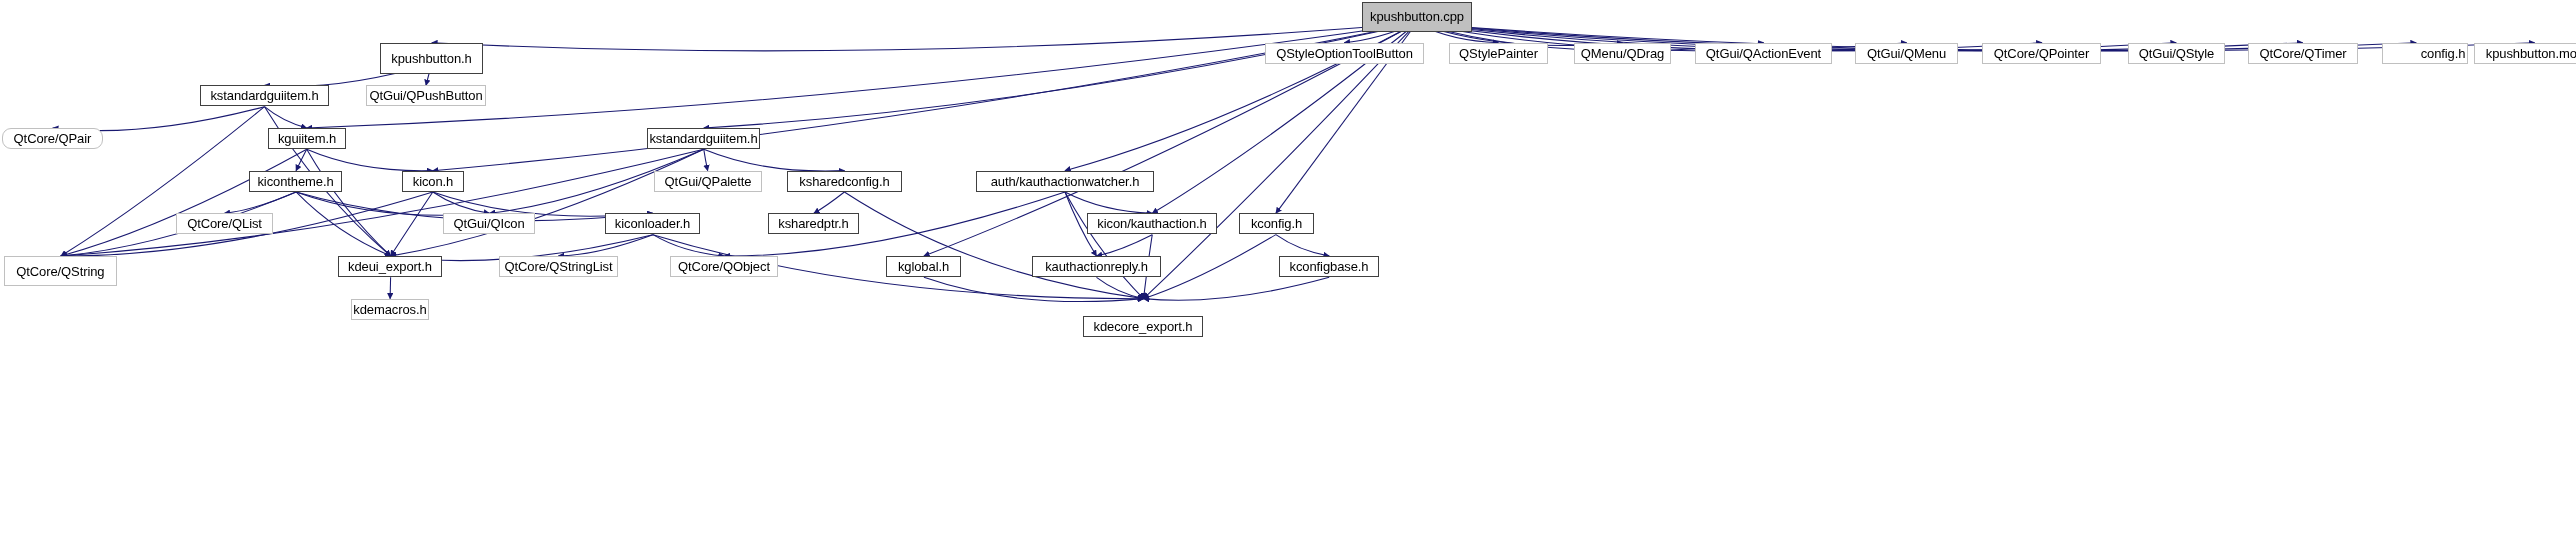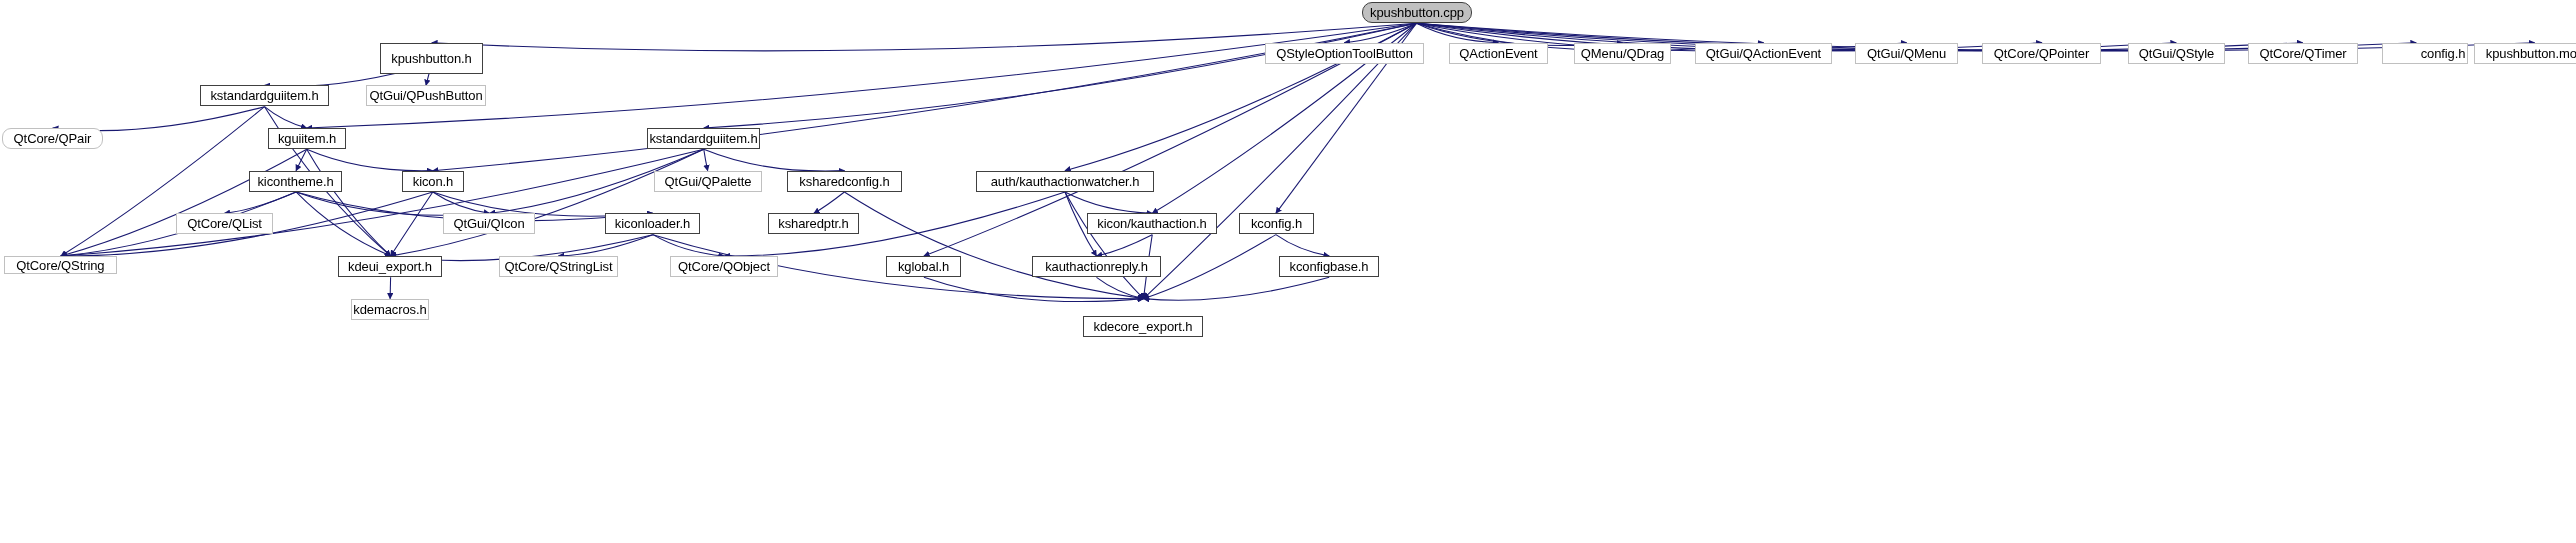--- a/index.html
+++ b/index.html
@@ -99,31 +99,31 @@
         <path d="M 1188 242 Q 1182.852 275.9 1179 308" marker-end="url(#arrow)" stroke="#191970"></path>
         <path d="M 1315.5 242 Q 1339.04 258.5 1370.5 264" marker-end="url(#arrow)" stroke="#191970"></path>
         <path d="M 1315.5 242 Q 1237.422 288.65 1179 308" marker-end="url(#arrow)" stroke="#191970"></path>
         <path d="M 402.5 286 Q 402.214 297.05 402 308" marker-end="url(#arrow)" stroke="#191970"></path>
         <path d="M 952.5 286 Q 1049.442 319.65 1179 308" marker-end="url(#arrow)" stroke="#191970"></path>
         <path d="M 1130.5 286 Q 1151.258 301.85 1179 308" marker-end="url(#arrow)" stroke="#191970"></path>
         <path d="M 1370.5 286 Q 1260.962 316.15 1179 308" marker-end="url(#arrow)" stroke="#191970"></path>
       </g>
   </svg>
   <div id="node-layer">
-      <div class="node root" style="left: 1362px; top: 1.9px; width: 110px; height: 21px; border-radius: 10px;">
+      <div class="node root" style="left: 1362px; top: 1.9px; width: 110px; height: 30px;">
         <span class="lbl">kpushbutton.cpp</span>
       </div>
       <div class="node bold" style="left: 380px; top: 43px; width: 103px; height: 31px;">
         <span class="lbl">kpushbutton.h</span>
       </div>
       <div class="node plain" style="left: 1265px; top: 43px; width: 159px; height: 21.3px;">
         <span class="lbl">QStyleOptionToolButton</span>
       </div>
       <div class="node plain" style="left: 1449px; top: 43px; width: 99px; height: 21.3px;">
-        <span class="lbl">QActionEvent</span>
+        <span class="lbl">QStylePainter</span>
       </div>
       <div class="node plain" style="left: 1574px; top: 43px; width: 97px; height: 21.3px;">
         <span class="lbl">QMenu/QDrag</span>
       </div>
       <div class="node plain" style="left: 1695px; top: 43px; width: 137px; height: 21.3px;">
         <span class="lbl">QtGui/QActionEvent</span>
       </div>
       <div class="node plain" style="left: 1855px; top: 43px; width: 103px; height: 21.3px;">
         <span class="lbl">QtGui/QMenu</span>
       </div>
@@ -183,21 +183,21 @@
       </div>
       <div class="node bold" style="left: 768px; top: 213px; width: 91px; height: 21.3px;">
         <span class="lbl">ksharedptr.h</span>
       </div>
       <div class="node bold" style="left: 1087px; top: 213px; width: 130px; height: 21.3px;">
         <span class="lbl">kicon/kauthaction.h</span>
       </div>
       <div class="node bold" style="left: 1239px; top: 213px; width: 75px; height: 21.3px;">
         <span class="lbl">kconfig.h</span>
       </div>
-      <div class="node plain" style="left: 3.9px; top: 256px; width: 113px; height: 18px;">
+      <div class="node plain" style="left: 3.9px; top: 256px; width: 113px; height: 30px;">
         <span class="lbl">QtCore/QString</span>
       </div>
       <div class="node bold" style="left: 338px; top: 256px; width: 104px; height: 21.3px;">
         <span class="lbl">kdeui_export.h</span>
       </div>
       <div class="node plain" style="left: 499px; top: 256px; width: 119px; height: 21.3px;">
         <span class="lbl">QtCore/QStringList</span>
       </div>
       <div class="node plain" style="left: 670px; top: 256px; width: 108px; height: 21.3px;">
         <span class="lbl">QtCore/QObject</span>

